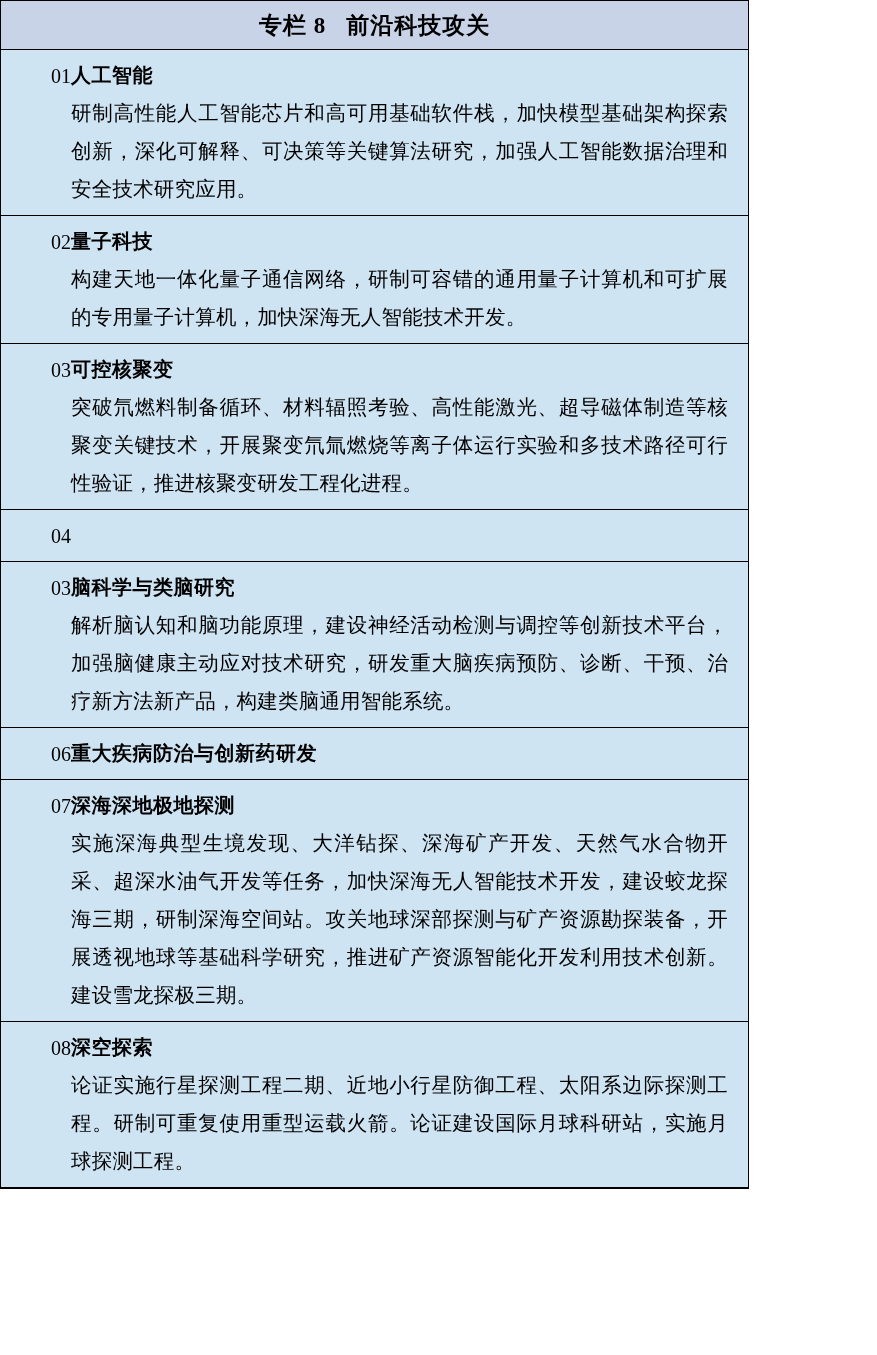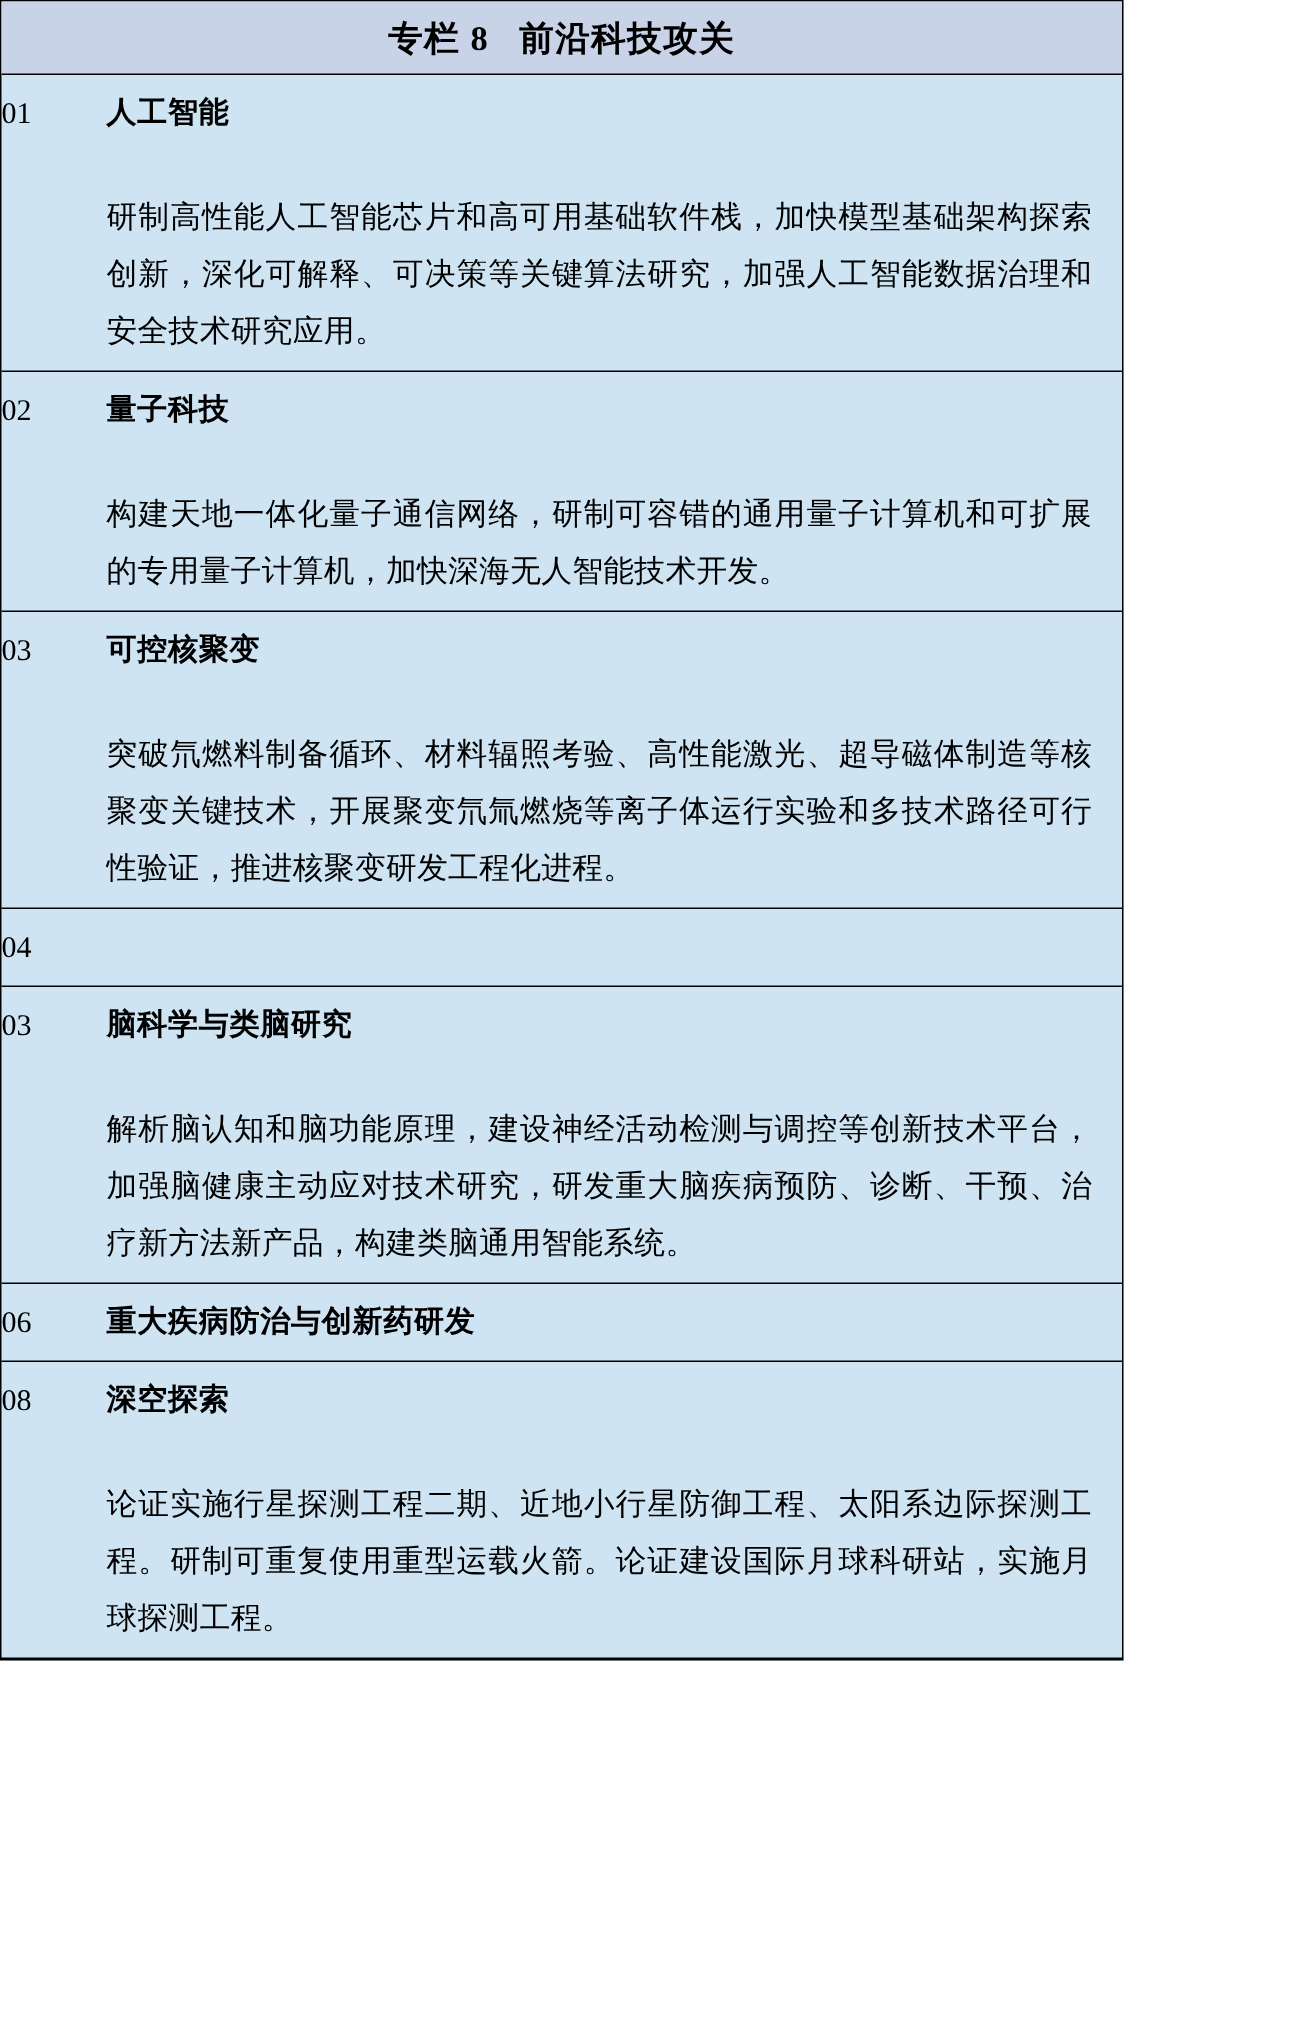--- a/index.html
+++ b/index.html
@@ -33,21 +33,21 @@
   .box-header .sp { display: inline-block; width: 20px; }
   .row {
     display: flex;
     align-items: flex-start;
     border-bottom: 1px solid #000;
     padding: 6px 0 7px 0;
   }
   .row:last-child { border-bottom: none; }
   .num {
     flex: 0 0 70px;
-    text-align: left;
+    text-align: right;
     font-size: 20px;
     line-height: 36px;
     padding-top: 2px;
     color: #000;
     font-family: "Liberation Serif", "DejaVu Serif", serif;
   }
   .content {
     flex: 1 1 auto;
     padding-right: 20px;
   }
@@ -58,21 +58,20 @@
     color: #000;
     letter-spacing: 0.5px;
   }
   .item-body {
     font-size: 20.5px;
     line-height: 38px;
     color: #000;
     text-align: justify;
     text-justify: inter-ideograph;
     letter-spacing: 0.2px;
-    margin-top: 32px;
   }
 </style>
 </head>
 <body>
 
 <div class="box">
   <div class="box-header">
     <span>专栏 8</span><span class="sp"></span><span>前沿科技攻关</span>
   </div>
 
@@ -112,20 +111,27 @@
     </div>
   </div>
 
   <div class="row">
     <div class="num">06</div>
     <div class="content">
       <div class="item-title">重大疾病防治与创新药研发</div>
     </div>
   </div>
 
+  <div class="row">
+    <div class="num">07</div>
+    <div class="content">
+      <div class="item-title">深海深地极地探测</div>
+      <div class="item-body">实施深海典型生境发现、大洋钻探、深海矿产开发、天然气水合物开采、超深水油气开发等任务，加快深海无人智能技术开发，建设蛟龙探海三期，研制深海空间站。攻关地球深部探测与矿产资源勘探装备，开展透视地球等基础科学研究，推进矿产资源智能化开发利用技术创新。建设雪龙探极三期。</div>
+    </div>
+  </div>
 
   <div class="row">
     <div class="num">08</div>
     <div class="content">
       <div class="item-title">深空探索</div>
       <div class="item-body">论证实施行星探测工程二期、近地小行星防御工程、太阳系边际探测工程。研制可重复使用重型运载火箭。论证建设国际月球科研站，实施月球探测工程。</div>
     </div>
   </div>
 </div>
 

